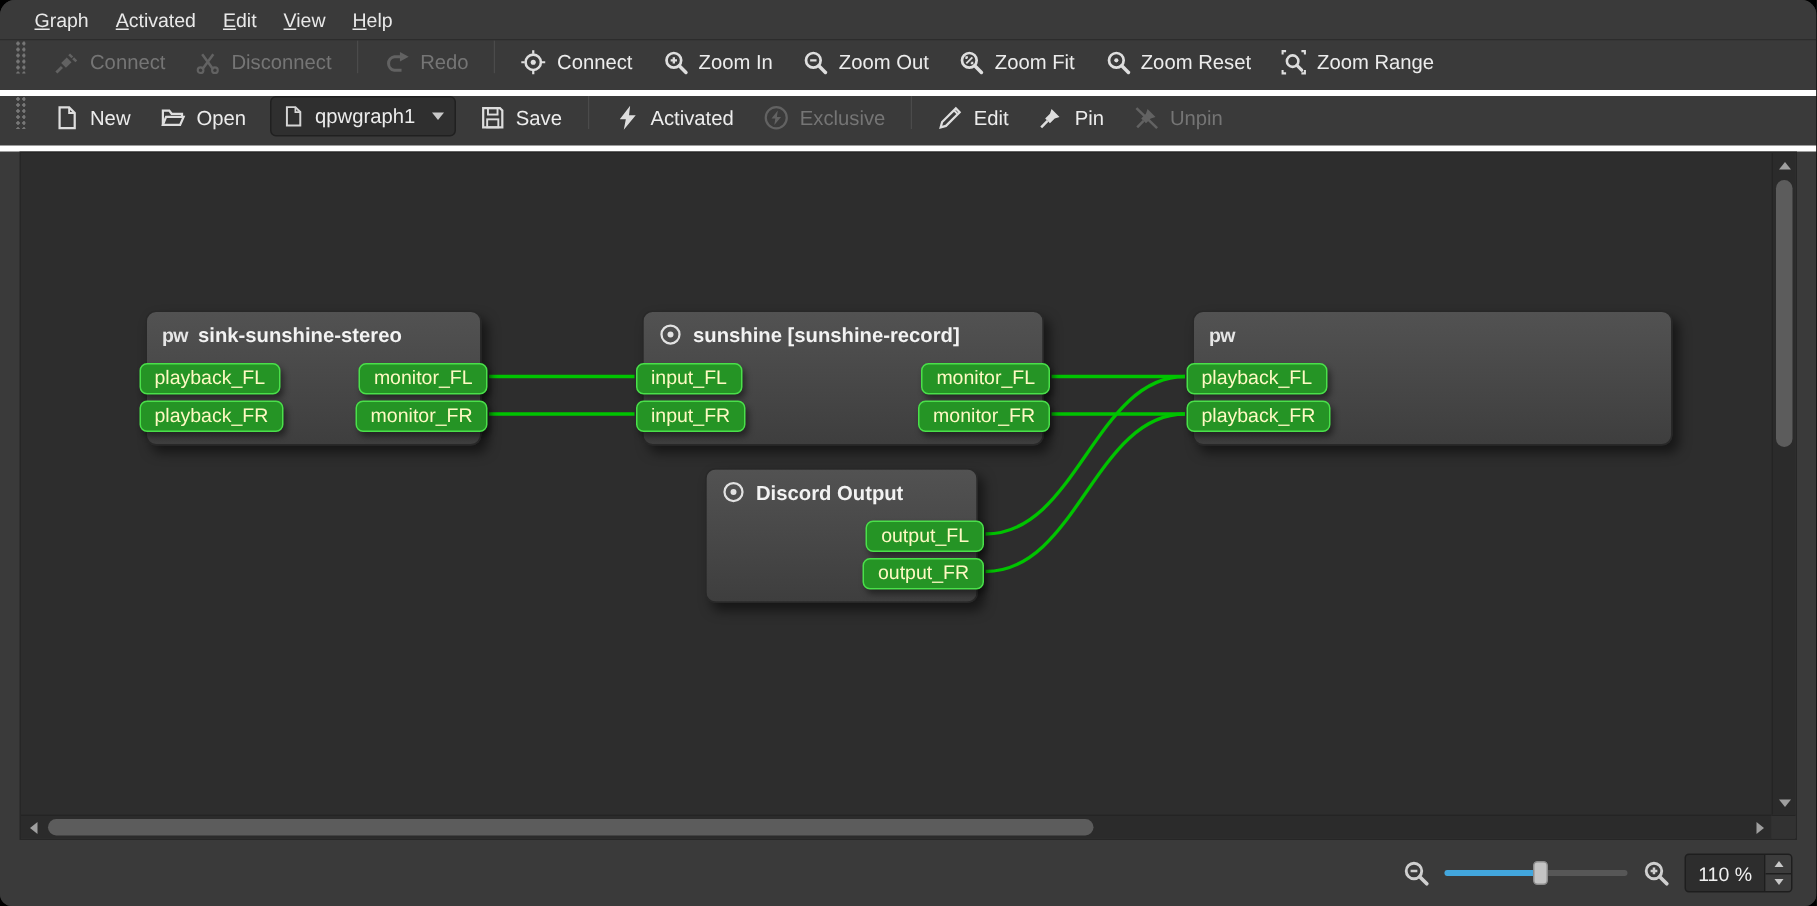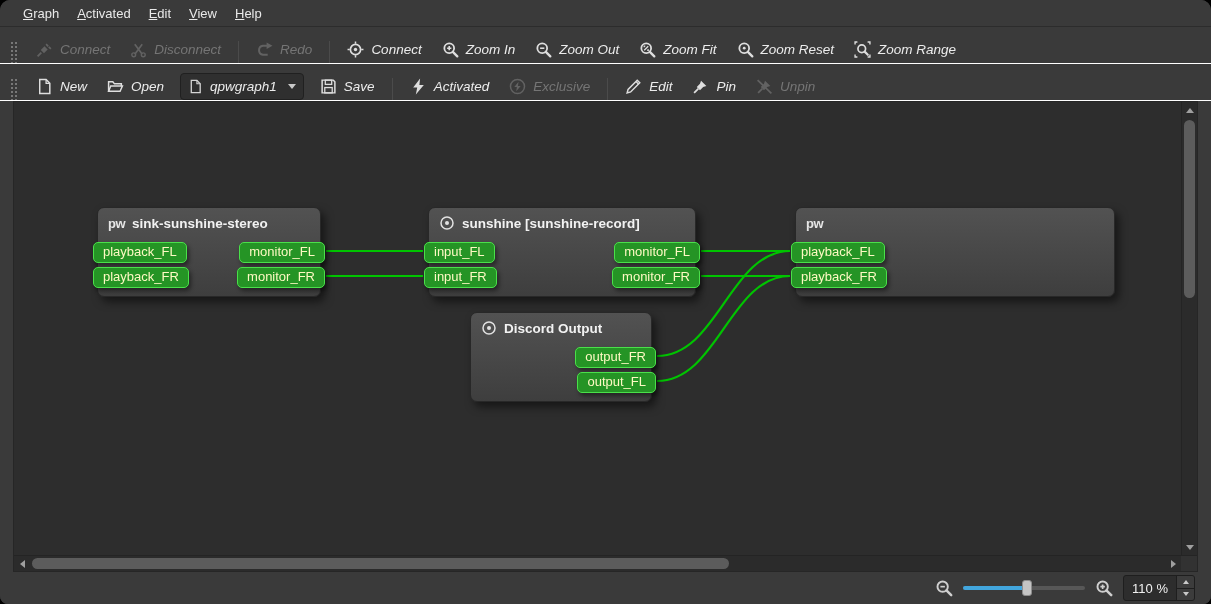--- a/index.html
+++ b/index.html
@@ -35,22 +35,22 @@
     height:27px; background:#3a3a3a; border-bottom:1px solid #2c2c2c;
     display:flex; align-items:center; padding-left:14px; flex:0 0 auto;
   }
   .menu-item {
     display:inline-block; padding:4px 9px; color:#e9e9e9; font-size:13px;
   }
   .menu-item::first-letter { text-decoration:underline; }
 
   
   .toolbar {
-    height:37px; background:#3a3a3a; border-bottom:1px solid #ffffff;
-    display:flex; align-items:flex-end; padding-left:8px; gap:2px; flex:0 0 auto;font-style:italic;
+    height:37px; background:#3a3a3a; border-bottom:4px solid #ffffff;
+    display:flex; align-items:flex-start; padding-left:8px; gap:2px; flex:0 0 auto;
   }
   .grip {
     width:7px; height:22px; margin:0 8px 0 2px;
     background-image:radial-gradient(#777 1px, transparent 1.3px);
     background-size:4px 4px;
   }
   .tsep {
     width:1px; height:22px; background:#292929; border-right:1px solid #4b4b4b;
     margin:0 6px;
   }
@@ -120,21 +120,21 @@
   .sb-lt { left:0; top:0; } .sb-rt { right:0; top:0; }
   .tri-up { width:0;height:0;border-left:4px solid transparent;border-right:4px solid transparent;border-bottom:5px solid #9f9f9f; }
   .tri-dn { width:0;height:0;border-left:4px solid transparent;border-right:4px solid transparent;border-top:5px solid #9f9f9f; }
   .tri-lt { width:0;height:0;border-top:4px solid transparent;border-bottom:4px solid transparent;border-right:5px solid #9f9f9f; }
   .tri-rt { width:0;height:0;border-top:4px solid transparent;border-bottom:4px solid transparent;border-left:5px solid #9f9f9f; }
   .vthumb { position:absolute; left:2px; right:2px; top:18px; height:178px; background:#5c5c5c; border-radius:6px; }
   .hthumb { position:absolute; top:2px; bottom:2px; left:18px; width:697px; background:#5c5c5c; border-radius:6px; }
 
   
   .statusbar {
-    height:32px; flex:0 0 auto; background:#3a3a3a;
+    height:44px; flex:0 0 auto; background:#3a3a3a;
     display:flex; align-items:center; justify-content:flex-end;
     gap:10px; padding-right:16px;
   }
   .status-ico { width:18px; height:18px; color:#cfcfcf; }
   .slider { position:relative; width:122px; height:18px; }
   .slider .groove { position:absolute; top:7px; left:0; right:0; height:4px; background:#575757; border-radius:2px; }
   .slider .fill   { position:absolute; top:7px; left:0; width:52%; height:4px; background:#42a6dd; border-radius:2px; }
   .slider .handle { position:absolute; top:1px; left:calc(52% - 5px); width:10px; height:16px;
                     background:#c4c4c4; border:1px solid #8d8d8d; border-radius:3px; }
   .spinbox { display:flex; align-items:stretch; height:26px; background:#2d2d2d;
@@ -395,24 +395,24 @@
 
           <div class="node" style="left:456px; top:210px; width:182px;">
             <div class="node-header">
               <svg class="ni" viewBox="0 0 16 16">
                 <circle cx="8" cy="8" r="6" fill="none" stroke="currentColor" stroke-width="1.5"></circle>
                 <circle cx="8" cy="8" r="2" fill="currentColor"></circle>
               </svg>
               <span>Discord Output</span>
             </div>
             <div class="port-row only-right">
+              <span class="port out">output_FL</span>
+            </div>
+            <div class="port-row only-right">
               <span class="port out">output_FR</span>
-            </div>
-            <div class="port-row only-right">
-              <span class="port out">output_FL</span>
             </div>
           </div>
 
         </div>
 
         <div class="vscroll">
           <div class="sbtn sb-up">
               <span class="tri-up"></span>
             </div>
           <div class="vthumb"></div>

